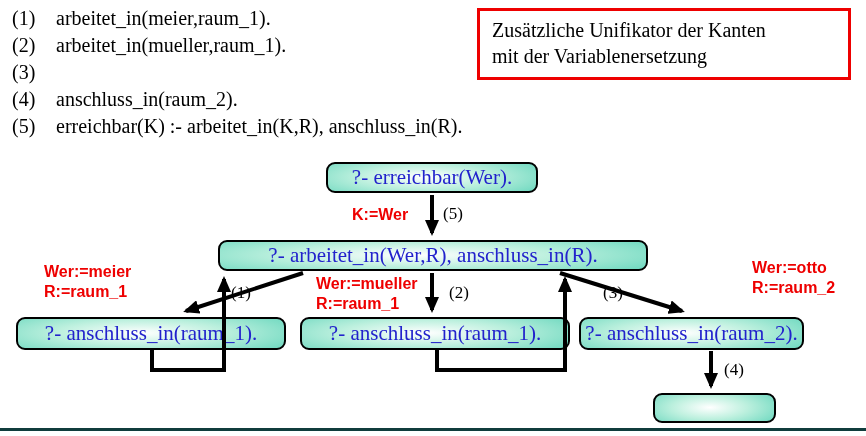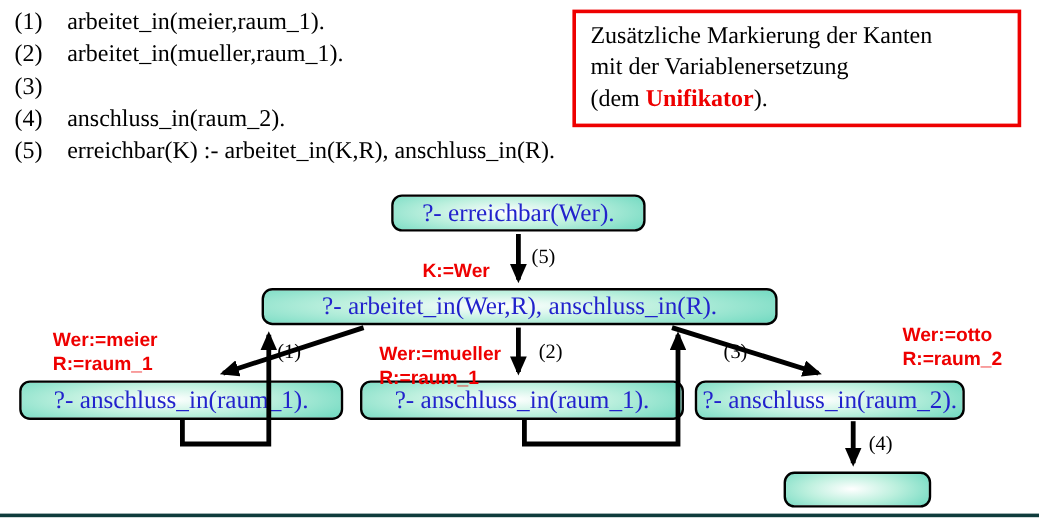--- a/index.html
+++ b/index.html
@@ -23,21 +23,21 @@
     position:absolute; box-sizing:border-box;
     border:2px solid #000; border-radius:9px;
     background: radial-gradient(120% 170% at 46% 48%, #ffffff 0%, #bdf0de 26%, #5fd4ba 60%, #3cc4a8 100%);
     color:#2222cc; font-size:21px;
     display:flex; align-items:center; justify-content:center;
     text-align:right; white-space:nowrap;
   }
   
   .red-label {
     position:absolute; color:#ee0000; font-family:"Liberation Sans", sans-serif;
-    font-weight:bold; font-size:16px; line-height:20px; white-space:nowrap;margin-top:12px;
+    font-weight:bold; font-size:16px; line-height:20px; white-space:nowrap;
   }
   .cnum-label { position:absolute; font-size:17px; color:#000; white-space:nowrap; }
   svg.arrows { position:absolute; left:0; top:0; pointer-events:none; }
   .bottom-rule { position:absolute; left:0; top:428px; width:866px; height:3px; background:#103c3c; }
 </style>
 </head>
 <body>
 
 <div class="stage">
 
@@ -57,25 +57,22 @@
       <span class="cnum">(4)</span>
       <span class="ctext">anschluss_in(raum_2).</span>
     </div>
     <div class="clause">
       <span class="cnum">(5)</span>
       <span class="ctext">erreichbar(K) :- arbeitet_in(K,R), anschluss_in(R).</span>
     </div>
   </div>
 
   <div class="note">
-    <div>Zusätzliche Markierung der Kanten</div>
+    <div>Zusätzliche Unifikator der Kanten</div>
     <div>mit der Variablenersetzung</div>
-    <div>
-      <span>(dem </span><span class="hl">Unifikator</span><span>).</span>
-    </div>
   </div>
 
   <div class="node" style="left:326px; top:162px; width:212px; height:31px;">?- erreichbar(Wer).</div>
 
   <div class="node" style="left:218px; top:240px; width:430px; height:31px;font-family:Liberation Serif, serif;">?- arbeitet_in(Wer,R), anschluss_in(R).</div>
 
   <div class="node" style="left:16px; top:317px; width:270px; height:33px;">?- anschluss_in(raum_1).</div>
 
   <div class="node" style="left:300px; top:317px; width:270px; height:33px;">?- anschluss_in(raum_1).</div>
 

